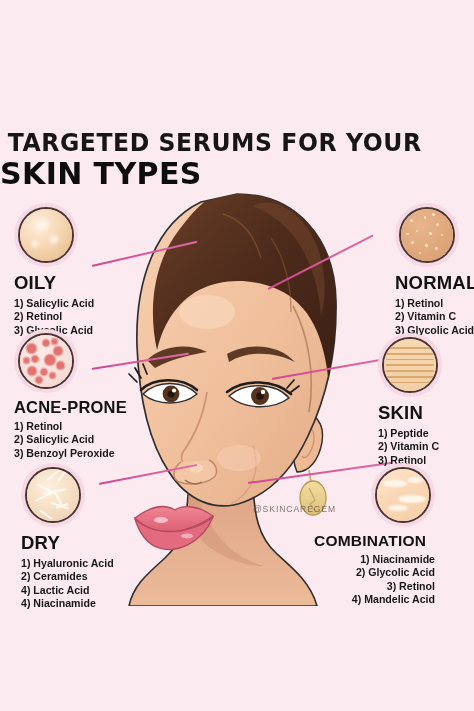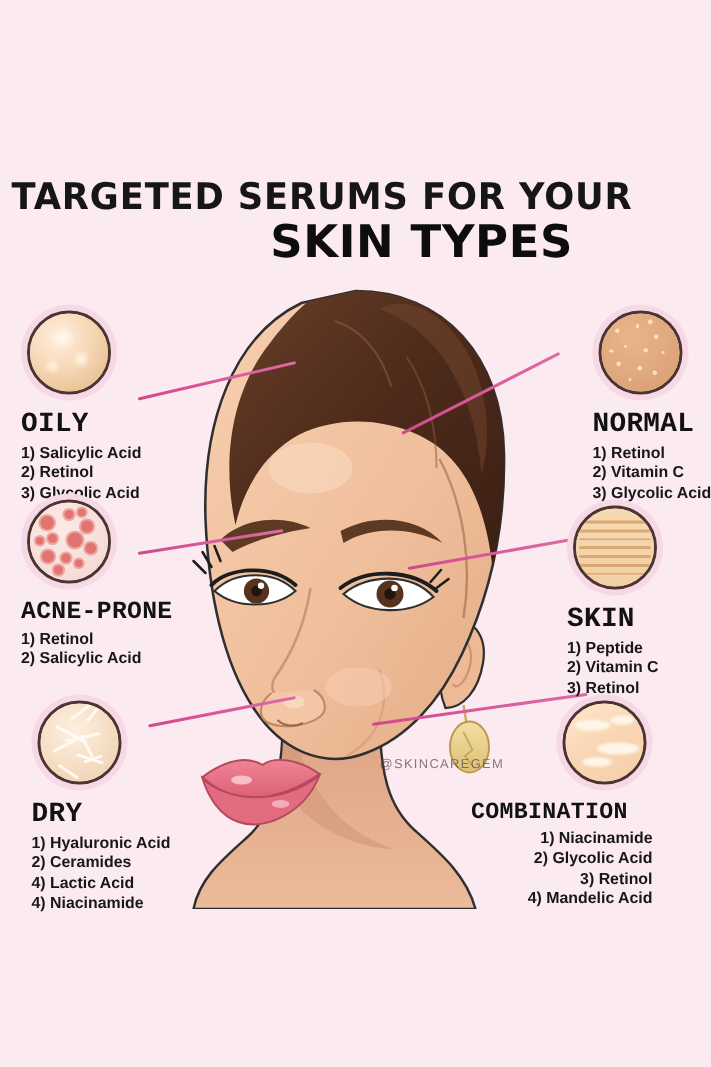--- a/index.html
+++ b/index.html
@@ -11,22 +11,22 @@
     position:relative;
   }
   #poster{
     position:absolute;inset:0;
     background:#fbeaef;
     overflow:hidden;
   }
 
   
   .title-wrap{
-    position:absolute;left:0;top:118px;width:382px;
-    text-align:right;z-index:30;
+    position:absolute;left:0;top:130px;width:382px;
+    text-align:left;z-index:30;
   }
   .title-line1{
     font-family:"DejaVu Sans", sans-serif;
     font-size:24.5px;
     font-weight:700;
     letter-spacing:0.6px;
     color:#161616;
     line-height:1.02;
     white-space:nowrap;
     transform:scaleX(0.96);
@@ -70,21 +70,21 @@
     display:flex;align-items:center;justify-content:center;
     box-shadow:0 0 0 0 rgba(0,0,0,0);
   }
   .swatch{
     width:52px;height:52px;border-radius:50%;
     border:2px solid #4a3530;
     position:relative;overflow:hidden;
   }
 
   .cat-name{
-    font-family:Liberation Mono, monospace;
+    font-family:Liberation Sans, sans-serif;
     font-weight:700;
     font-size:18.5px;
     color:#121212;
     letter-spacing:0.2px;
     margin-top:5px;
     white-space:nowrap;
   }
   .cat-name.small{font-size:16.5px;}
   .cat-name.xsmall{font-size:15.5px;}
 
@@ -326,20 +326,21 @@
           <span style="left:30%;top:80%;width:6.5px;height:6.5px;"></span>
           <span style="left:62%;top:8%;width:4.5px;height:4.5px;"></span>
           <span style="left:8%;top:44%;width:5px;height:5px;"></span>
         </div>
       </div>
     </div>
     <div class="cat-name small">ACNE-PRONE</div>
     <ul class="ingredients">
       <li>1) Retinol</li>
       <li>2) Salicylic Acid</li>
+      <li>3) Benzoyl Peroxide</li>
     </ul>
   </div>
 
   <div class="block left" style="left:21px;top:463px;">
     <div class="swatch-halo">
       <div class="swatch">
         <div class="tex tex-dry">
           <span style="left:20%;top:26%;width:22px;transform:rotate(28deg);"></span>
           <span style="left:38%;top:20%;width:18px;transform:rotate(-38deg);"></span>
           <span style="left:30%;top:46%;width:24px;transform:rotate(-12deg);"></span>

